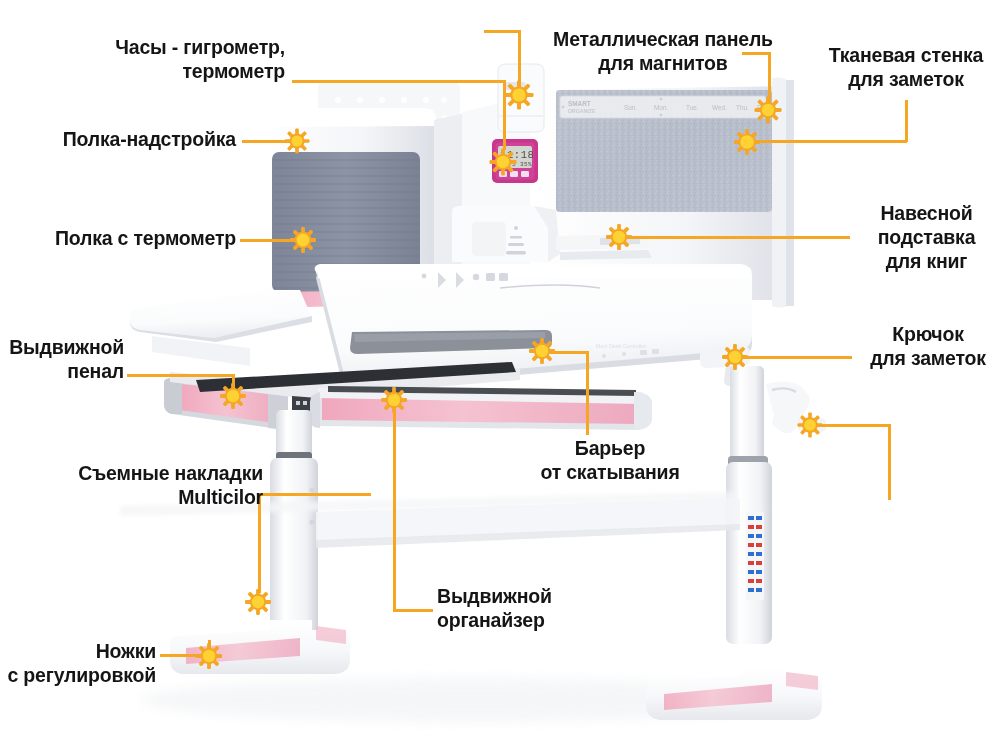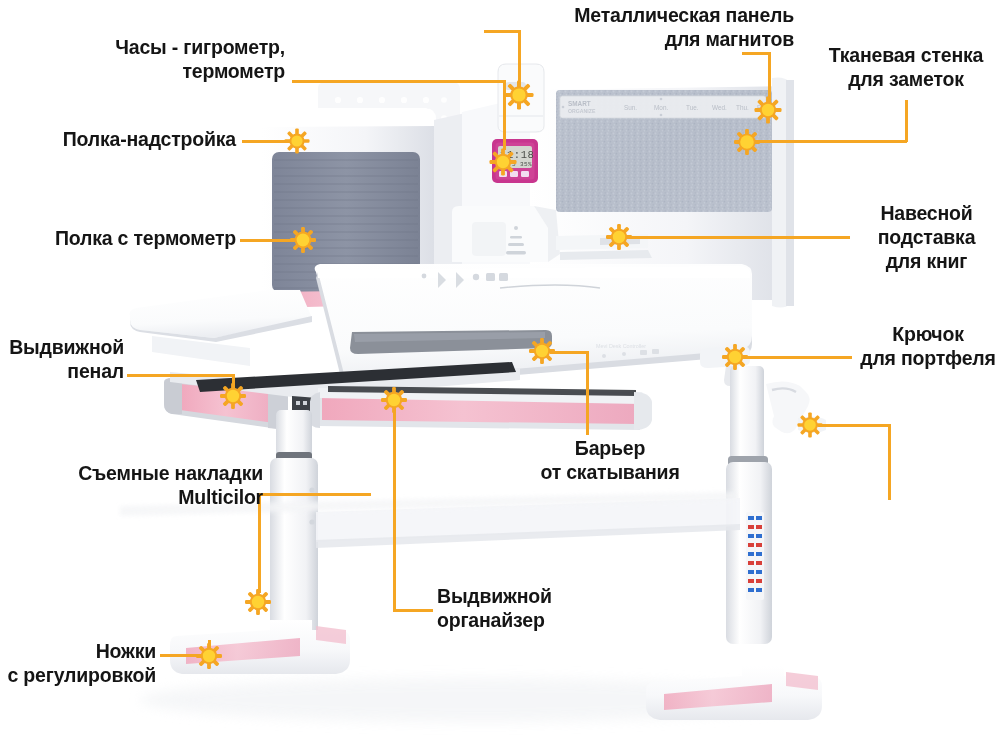--- a/index.html
+++ b/index.html
@@ -656,36 +656,36 @@
           <circle r="8.2" fill="#F5A623"></circle>
           <circle r="6.2" fill="#FFD233"></circle>
         </g>
       </svg>
   </div>
 
   <div class="label lbl-right" style="left:55px;top:36px;width:230px;">Часы - гигрометр,
 термометр</div>
 
 
-  <div class="label lbl-center" style="left:532px;top:4px;width:262px;text-align:right;">Металлическая панель
+  <div class="label lbl-center" style="left:532px;top:28px;width:262px;">Металлическая панель
 для магнитов</div>
 
   <div class="label lbl-center" style="left:820px;top:44px;width:172px;">Тканевая стенка
 для заметок</div>
 
   <div class="label lbl-right" style="left:36px;top:128px;width:200px;">Полка-надстройка</div>
 
   <div class="label lbl-right" style="left:40px;top:227px;width:196px;">Полка с термометр</div>
 
   <div class="label lbl-center" style="left:853px;top:202px;width:147px;">Навесной
 подставка
 для книг</div>
 
   <div class="label lbl-center" style="left:856px;top:323px;width:144px;">Крючок
-для портфеля</div>
+для заметок</div>
 
   <div class="label lbl-right" style="left:4px;top:336px;width:120px;">Выдвижной
 пенал</div>
 
   <div class="label lbl-center" style="left:520px;top:437px;width:180px;">Барьер
 от скатывания</div>
 
   <div class="label lbl-right" style="left:55px;top:462px;width:208px;">Съемные накладки
 Multicilor</div>
 

